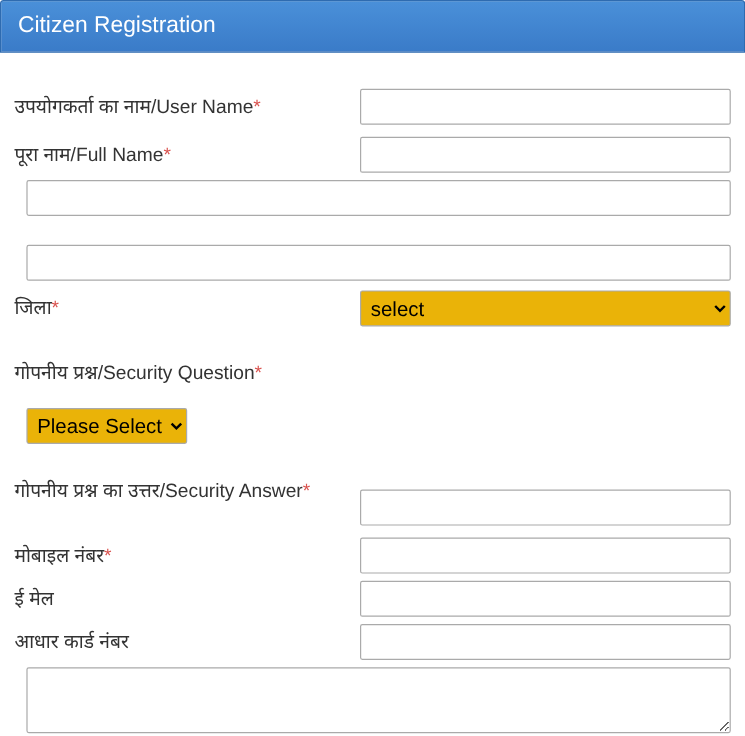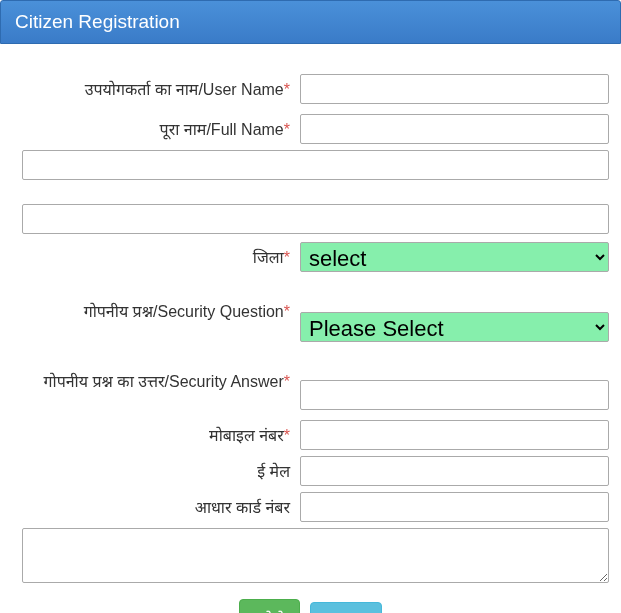--- a/index.html
+++ b/index.html
@@ -29,21 +29,20 @@
       align-items: flex-start;
       margin-bottom: 6px;
     }
     .form-row.spaced {
       margin-bottom: 10px;
     }
     .label-col {
       width: 278px;
       padding-top: 4px;
       line-height: 1.5;
-      text-align: right;
     }
     .input-col {
       flex: 1;
       padding-left: 10px;
     }
     .required {
       color: #d9534f;
     }
     input[type="text"], input[type="password"] {
       width: 100%;
@@ -52,22 +51,22 @@
       border-radius: 2px;
       padding: 4px 6px;
       font-size: 14px;
     }
     select {
       width: 100%;
       height: 30px;
       border: 1px solid #aaa;
       border-radius: 2px;
       padding: 2px 4px;
-      font-size: 22px;
-      background: #86efac;
+      font-size: 17px;
+      background: #eab308;
     }
     textarea {
       width: 100%;
       height: 55px;
       border: 1px solid #aaa;
       border-radius: 2px;
       padding: 4px 6px;
       font-size: 14px;
       resize: both;
     }
@@ -89,20 +88,21 @@
       background: #5cb85c;
       border-color: #4cae4c;
     }
     .btn-info {
       background: #5bc0de;
       border-color: #46b8da;
     }
     .gap-sq {
       margin-top: 24px;
       margin-bottom: 6px;
+      flex-direction: column;
     }
     .input-sq select {
       margin-top: 16px;
     }
     .gap-sa {
       margin-top: 24px;
       margin-bottom: 10px;
     }
     .input-sa input {
       margin-top: 14px;

